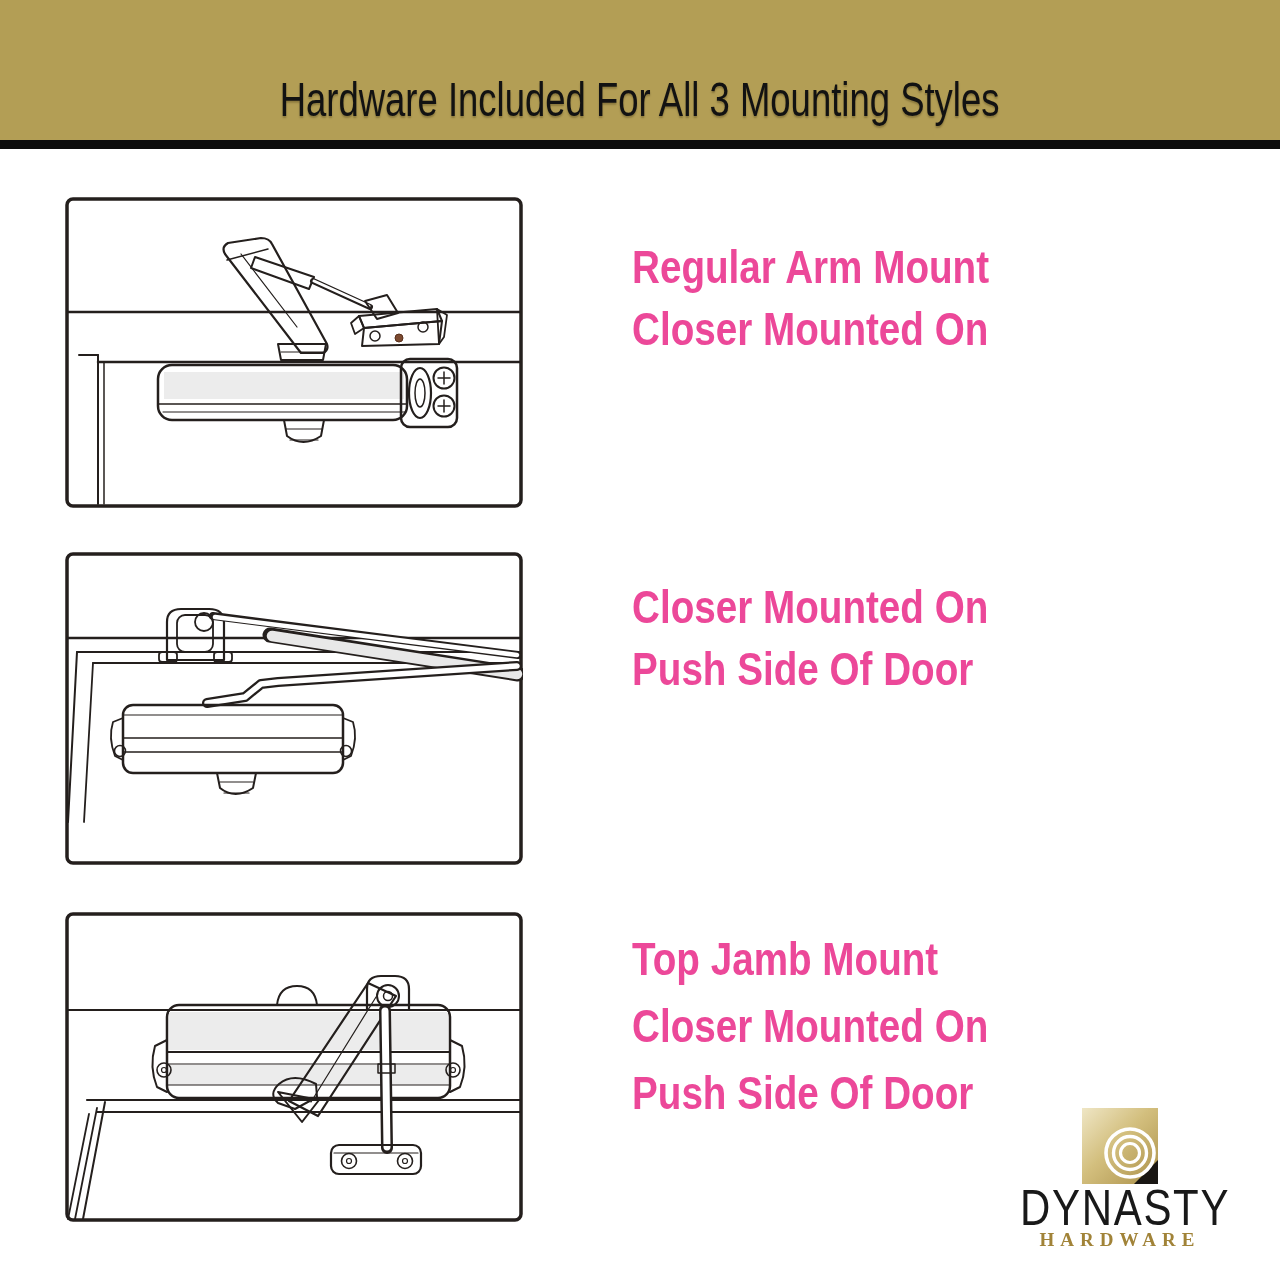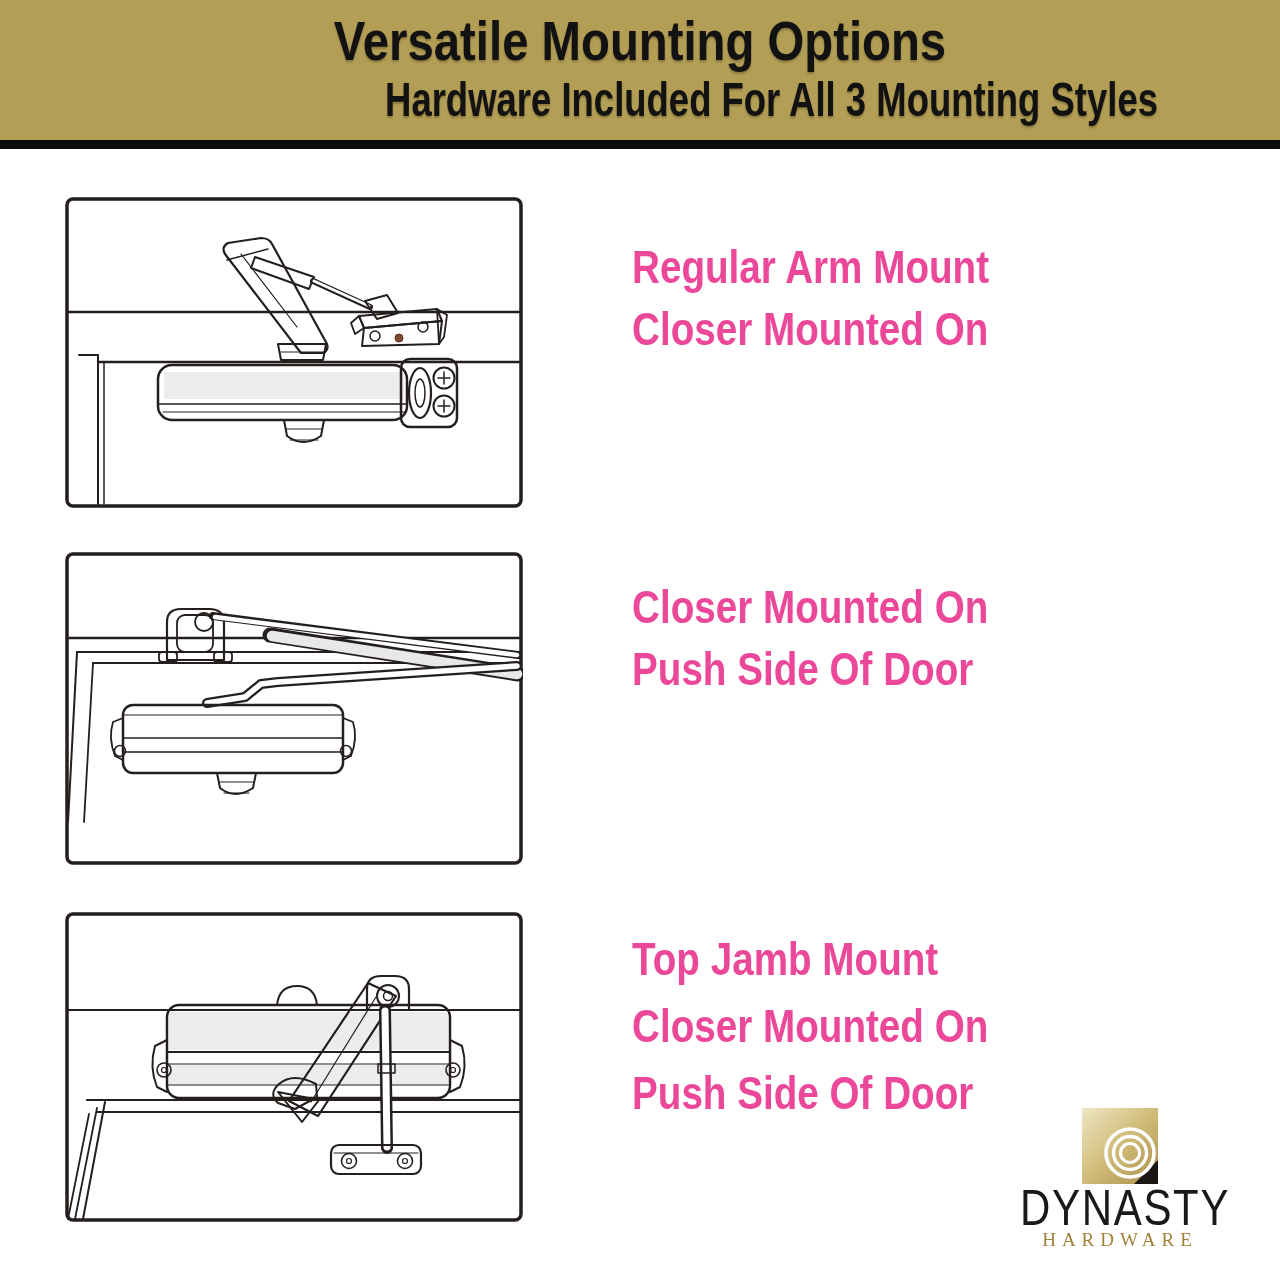--- a/index.html
+++ b/index.html
@@ -3,50 +3,49 @@
 <meta charset="utf-8">
 <style>
   html,body{margin:0;padding:0;background:#ffffff;}
   .canvas{position:relative;width:1280px;height:1280px;background:#ffffff;overflow:hidden;
           font-family:"Liberation Sans",sans-serif;}
   
   .hdr{position:absolute;left:0;top:0;width:1280px;height:140px;background:#b39e55;}
   .hdr-bar{position:absolute;left:0;top:140px;width:1280px;height:9px;background:#0c0c0c;}
   .hdr-title,.hdr-sub{position:absolute;left:0;width:1280px;text-align:center;color:#121212;white-space:nowrap;}
   .hdr-title{top:14px;font-size:55px;line-height:55px;font-weight:bold;}
-  .hdr-sub{top:76px;font-size:48px;line-height:48px;font-weight:bold;text-align:right;}
+  .hdr-sub{top:76px;font-size:48px;line-height:48px;font-weight:normal;}
   .hdr-title span,.hdr-sub span{display:inline-block;white-space:nowrap;text-shadow:0 2px 2px rgba(40,30,0,.28);}
   .hdr-title span{transform:scaleX(0.86);transform-origin:50% 50%;}
   .hdr-sub span{transform:scaleX(0.76);transform-origin:50% 50%;}
   
   .panel{position:absolute;left:65px;width:458px;}
   .panel svg{display:block;}
   
   .caption{position:absolute;left:632px;color:#ec4899;}
   .cap-line{line-height:62px;height:62px;}
   .caption-3 .cap-line{line-height:67px;height:67px;}
   .cap-line span{display:inline-block;font-weight:bold;font-size:46px;white-space:nowrap;
                  transform:scaleX(0.84);transform-origin:0 50%;}
   
   .logo-square{position:absolute;left:1082px;top:1108px;}
   .logo-brand{position:absolute;left:1000px;top:1186px;width:240px;text-align:center;
               font-family:Liberation Sans, sans-serif;font-size:50px;line-height:44px;color:#191919;}
   .logo-brand span{display:inline-block;transform:scaleX(0.84);transform-origin:50% 50%;letter-spacing:2px;white-space:nowrap;}
   .logo-sub{position:absolute;left:1000px;top:1229px;width:240px;text-align:center;
             font-family:"Liberation Serif",serif;font-size:19px;color:#a18338;}
-  .logo-sub span{display:inline-block;letter-spacing:6px;white-space:nowrap;}
+  .logo-sub span{display:inline-block;letter-spacing:6px;white-space:nowrap;font-weight:bold;}
   .d{stroke:#241f1d;fill:none;stroke-linejoin:round;stroke-linecap:round;}
 </style>
 </head>
 <body>
 
 <div class="canvas">
 
   <div class="hdr">
-    <div class="hdr-title"><span>Versatile Mounting Options</span></div>
     <div class="hdr-sub"><span>Hardware Included For All 3 Mounting Styles</span></div>
   </div>
   <div class="hdr-bar"></div>
 
   <div class="panel" style="top:197px">
     <svg width="458" height="311" viewBox="0 0 458 311">
       <rect class="d" x="2" y="2" width="454" height="307" rx="6" fill="#ffffff" stroke-width="3.5"></rect>
       <line class="d" x1="3" y1="115" x2="455" y2="115" stroke-width="2.5"></line>
 
       <line class="d" x1="14" y1="158" x2="33" y2="158" stroke-width="2"></line>

